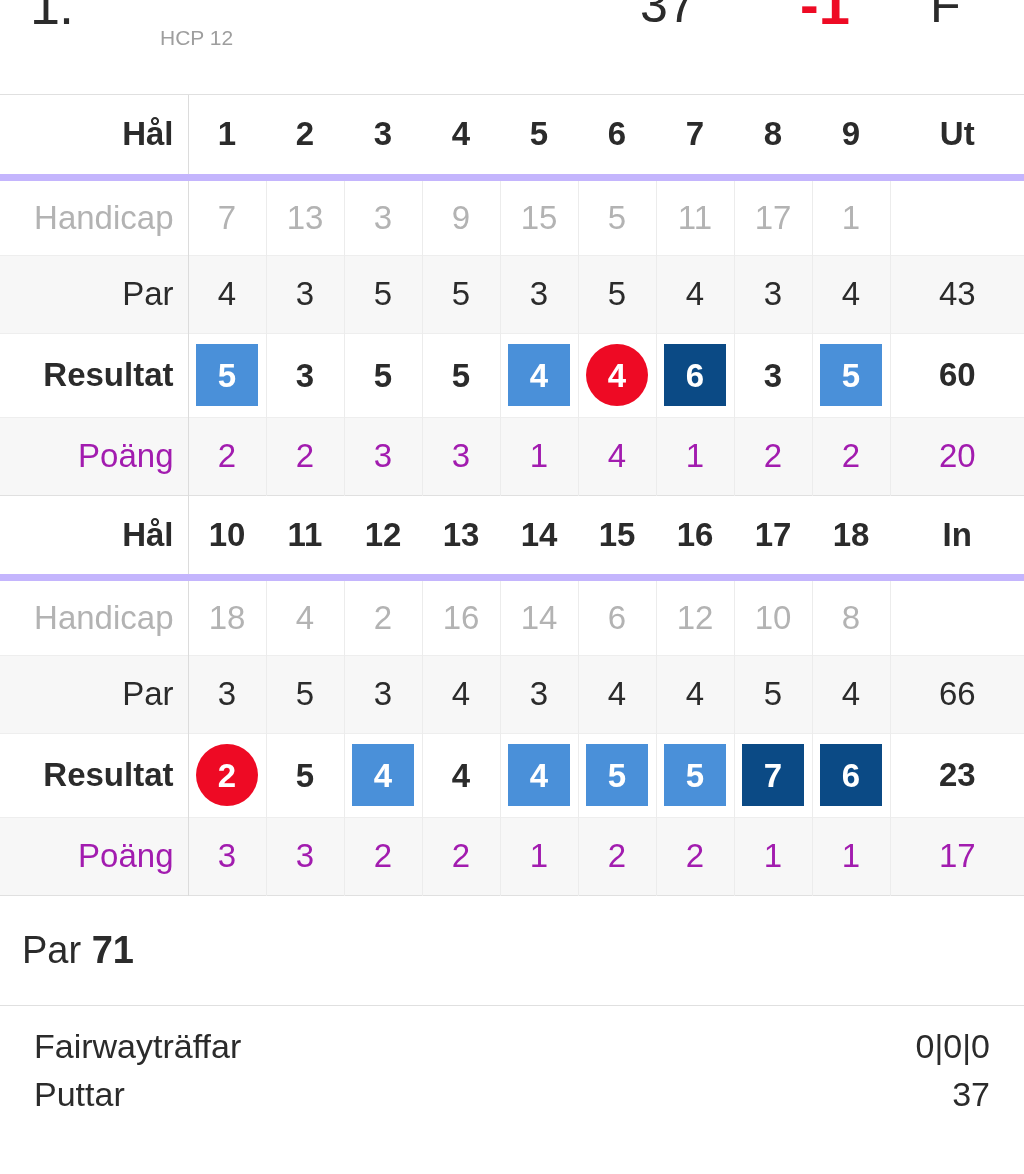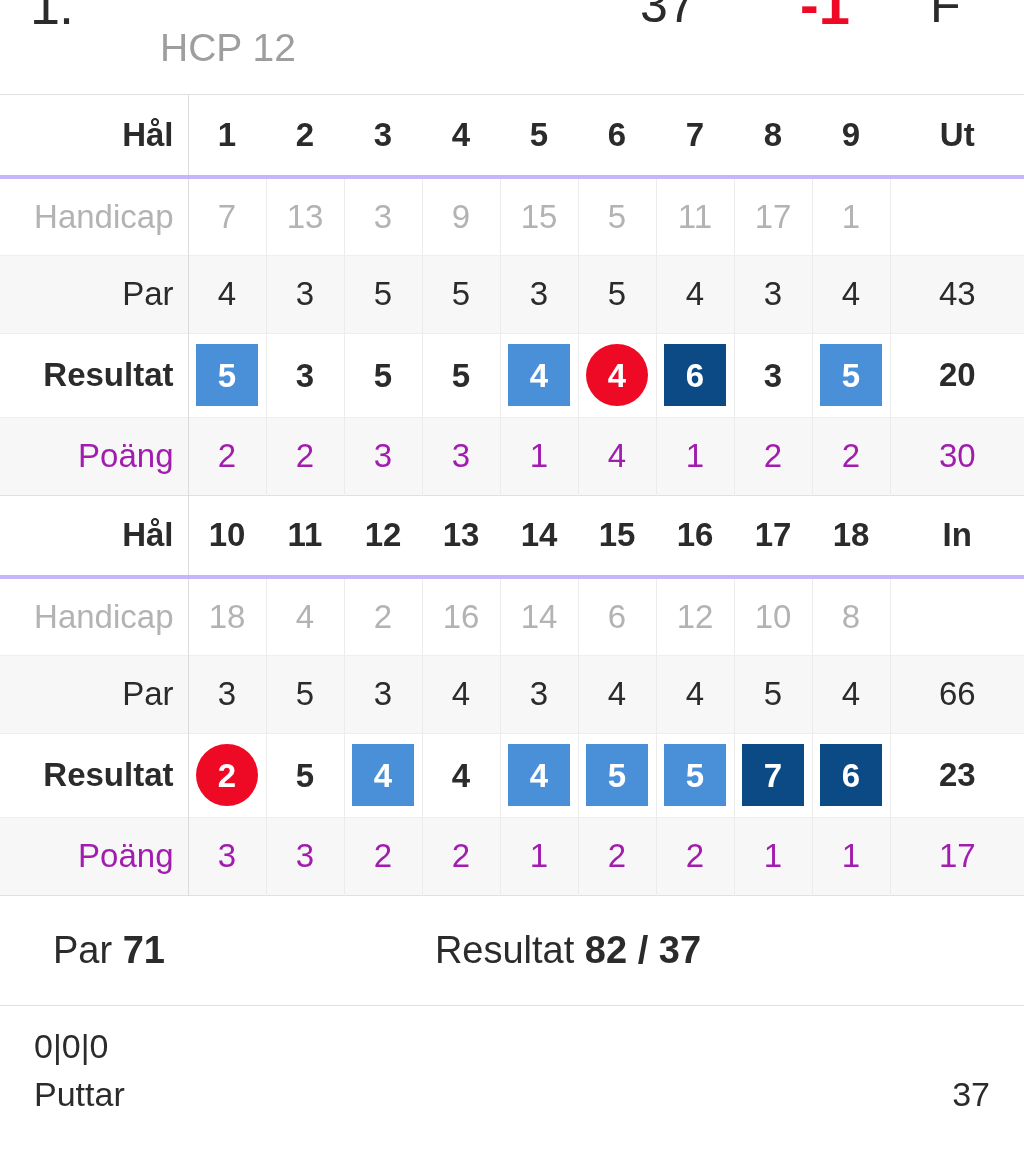--- a/index.html
+++ b/index.html
@@ -17,21 +17,21 @@
     background: #ffffff;
     border-bottom: 1px solid #e0e0e0;
   }
   .pos-num {
     position: absolute; left: 30px; top: -26px;
     font-size: 54px; color: #2b2b2b; font-weight: 400;
     letter-spacing: -1px;
   }
   .hcp {
     position: absolute; left: 160px; top: 26px;
-    font-size: 39px; color: #9e9e9e; font-weight: 400;
+    font-size: 21px; color: #9e9e9e; font-weight: 400;
   }
   .pts-total {
     position: absolute; left: 640px; top: -24px;
     font-size: 50px; color: #2b2b2b; font-weight: 400;
   }
   .to-par {
     position: absolute; left: 800px; top: -28px;
     font-size: 56px; color: #ee0a24; font-weight: 700;
   }
   .fin {
@@ -63,21 +63,21 @@
     padding-right: 14px;
     border-right: 1px solid #dcdcdc;
   }
   table.card td.tot { border-right: none; }
 
   
   tr.r-hole td      { background: #ffffff; font-weight: 700; height: 82px;
                       border-right-color: transparent; }
   tr.r-hole td.lab  { border-right: 1px solid #dcdcdc; }
   tr.r-hole td.tot  { border-left: 1px solid #ececec; }
-  tr.r-hole         { border-bottom: 4px solid #c4b5fd; padding-left: 28px; }
+  tr.r-hole         { border-bottom: 7px solid #c4b5fd; padding-left: 28px; }
 
   tr.r-hcp td       { background: #ffffff; color: #b3b3b3; }
   tr.r-hcp          { border-bottom: 1px solid #eeeeee; }
   tr.r-hcp td.lab   { color: #b3b3b3; }
 
   tr.r-par td       { background: #f7f7f7; }
   tr.r-par          { border-bottom: 1px solid #eeeeee; }
 
   tr.r-res td       { background: #ffffff; font-weight: 700; height: 84px; }
   tr.r-res          { border-bottom: 1px solid #eeeeee; }
@@ -93,21 +93,21 @@
   }
   .mark.plain   { color: #2b2b2b; }
   .mark.bogey   { background: #4a90d9; color: #ffffff; }
   .mark.dbogey  { background: #0b4a85; color: #ffffff; }
   .mark.birdie  { background: #ee0a24; color: #ffffff; border-radius: 50%; }
 
   
   .summary {
     display: flex; align-items: center;
     height: 110px;
-    padding: 0 53px;
+    padding: 0 22px;
     border-bottom: 1px solid #e0e0e0;
     background: #ffffff;
   }
   .summary .seg { font-size: 38px; color: #2b2b2b; font-weight: 400; white-space: nowrap; }
   .summary .seg b { font-weight: 700; }
   .summary .s-par  { flex: 0 0 auto; }
   .summary .s-res  { flex: 1 1 auto; text-align: center; }
   .summary .s-pos  { flex: 0 0 auto; }
 
   
@@ -186,34 +186,34 @@
         <td class="lab">Resultat</td>
         <td><span class="mark bogey">5</span></td>
         <td><span class="mark plain">3</span></td>
         <td><span class="mark plain">5</span></td>
         <td><span class="mark plain">5</span></td>
         <td><span class="mark bogey">4</span></td>
         <td><span class="mark birdie">4</span></td>
         <td><span class="mark dbogey">6</span></td>
         <td><span class="mark plain">3</span></td>
         <td><span class="mark bogey">5</span></td>
-        <td class="tot">20</td>
+        <td class="tot">60</td>
       </tr>
       <tr class="r-poang">
         <td class="lab">Poäng</td>
         <td>2</td>
         <td>2</td>
         <td>3</td>
         <td>3</td>
         <td>1</td>
         <td>4</td>
         <td>1</td>
         <td>2</td>
         <td>2</td>
-        <td class="tot">30</td>
+        <td class="tot">20</td>
       </tr>
       <tr class="r-hole">
         <td class="lab">Hål</td>
         <td>10</td>
         <td>11</td>
         <td>12</td>
         <td>13</td>
         <td>14</td>
         <td>15</td>
         <td>16</td>
@@ -274,27 +274,24 @@
         <td class="tot">17</td>
       </tr>
     </tbody>
 </table>
 
 <div class="summary">
   <div class="seg s-par">
     <span>Par</span>
     <b>71</b>
   </div>
-  <div class="seg s-res">
-    <span>Resultat</span>
-    <b>82 / 37</b>
-  </div>
 </div>
 
 <div class="stats">
   <div class="stat-row">
+    <span>Fairwayträffar</span>
     <span>0|0|0</span>
   </div>
   <div class="stat-row">
     <span>Puttar</span>
     <span>37</span>
   </div>
 </div>
 
 </body></html>

